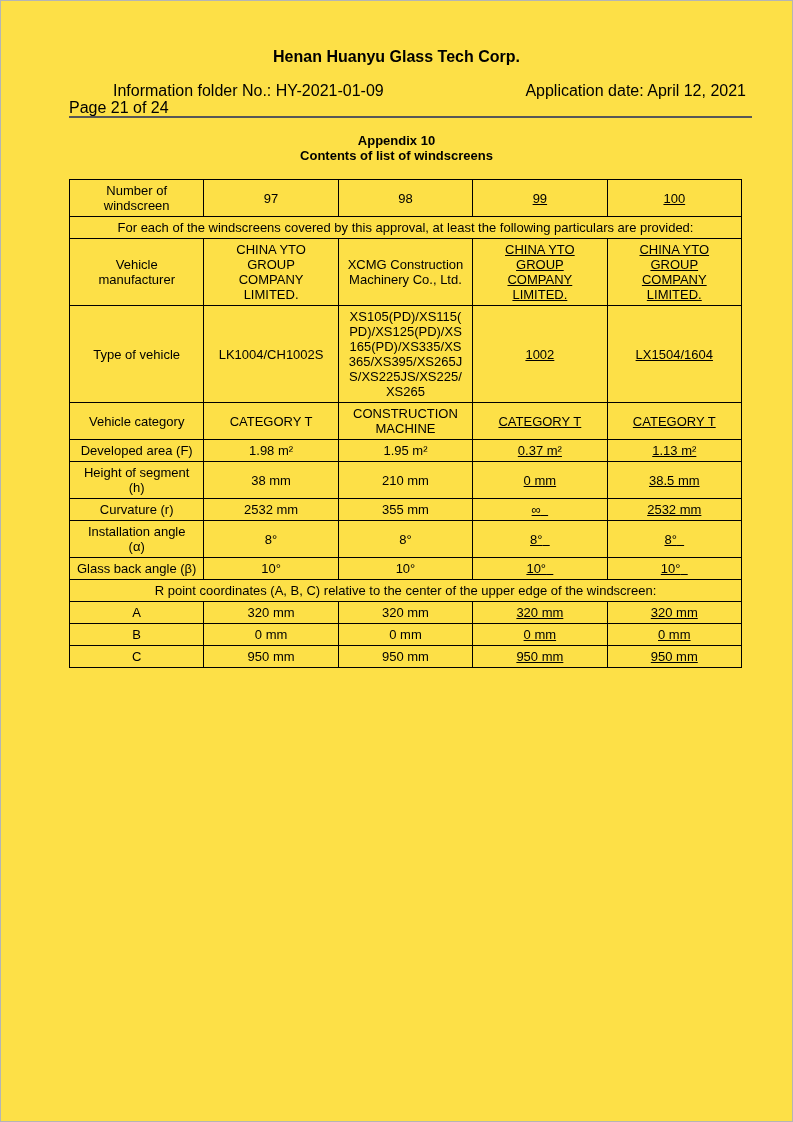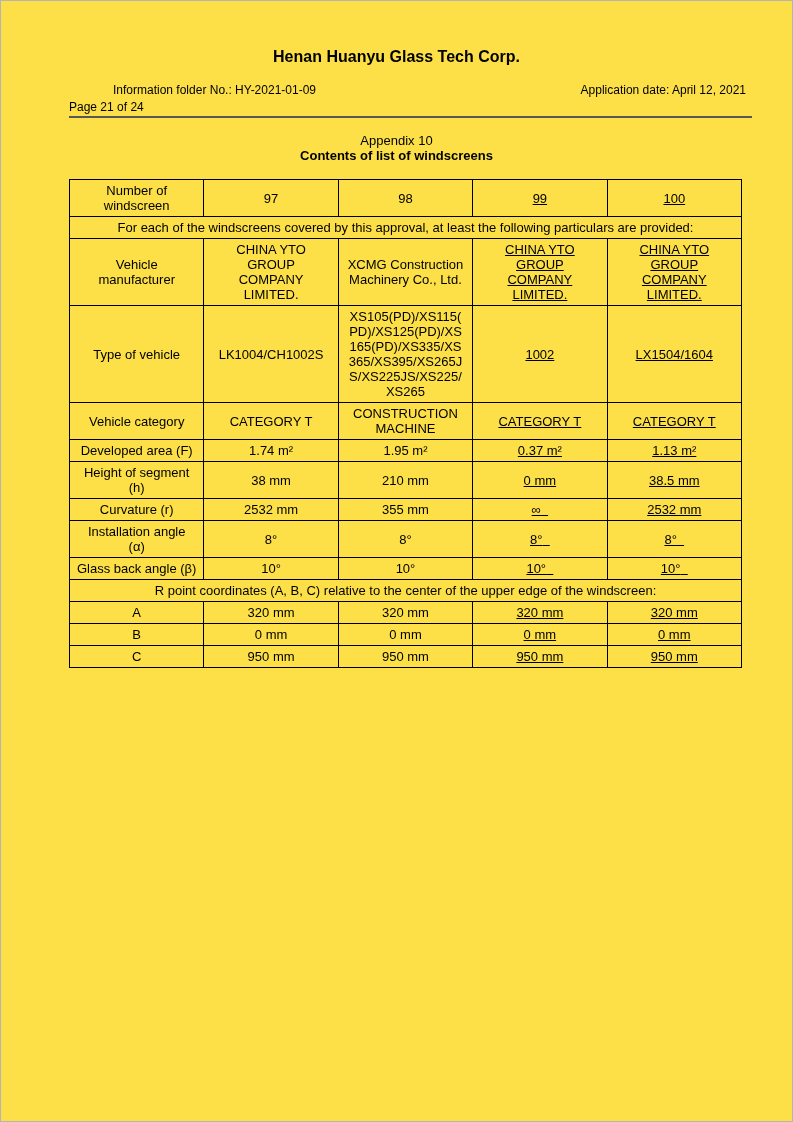--- a/index.html
+++ b/index.html
@@ -19,21 +19,21 @@
   }
   .company-title {
     margin: 46px 0 0 0;
     text-align: center;
     font-size: 16px;
     font-weight: bold;
     line-height: 19px;
   }
   .header-block {
     margin: 17px 40px 0 68px; 
-    font-size: 12px;
+    font-size: 16px;
     line-height: 15px;
   }
   .info-row {
     display: flex;
     justify-content: space-between;
   }
   .info-left  { margin-left: 44px; }
   .info-right { margin-right: 6px; }
   .page-info {
     text-align: left;
@@ -41,21 +41,21 @@
   }
   .rule {
     border: none;
     border-top: 2px solid #575757;
     margin: 1px 0 0 0;
   }
   .appendix-title {
     margin-top: 15px;
     text-align: center;
     font-size: 13px;
-    font-weight: normal;
+    font-weight: bold;
   }
   .doc-subtitle {
     margin-top: 0;
     text-align: center;
     font-size: 13px;
     font-weight: bold;
   }
   table.ws {
     margin: 16px 0 0 68px;
     width: 673px;
@@ -159,21 +159,21 @@
         <td>Vehicle category</td>
         <td>CATEGORY T</td>
         <td>CONSTRUCTION
 MACHINE</td>
         <td class="u">CATEGORY T</td>
         <td class="u">CATEGORY T</td>
       </tr>
 
       <tr>
         <td>Developed area (F)</td>
-        <td>1.74 m²</td>
+        <td>1.98 m²</td>
         <td>1.95 m²</td>
         <td class="u">0.37 m²</td>
         <td class="u">1.13 m²</td>
       </tr>
 
       <tr>
         <td>Height of segment
 (h)</td>
         <td>38 mm</td>
         <td>210 mm</td>

